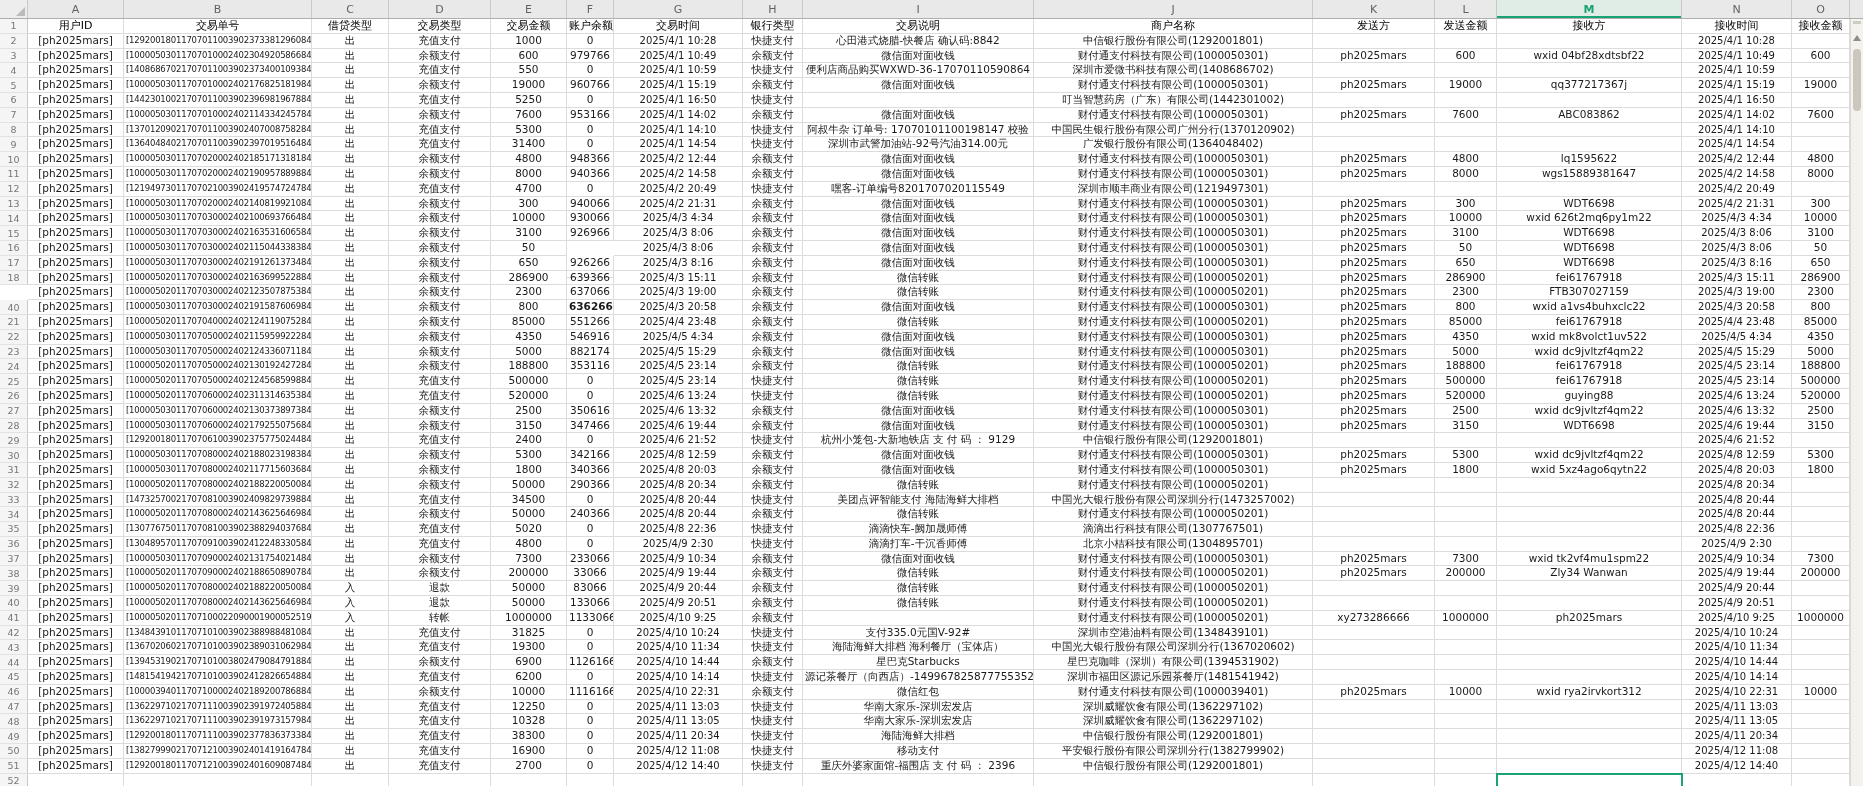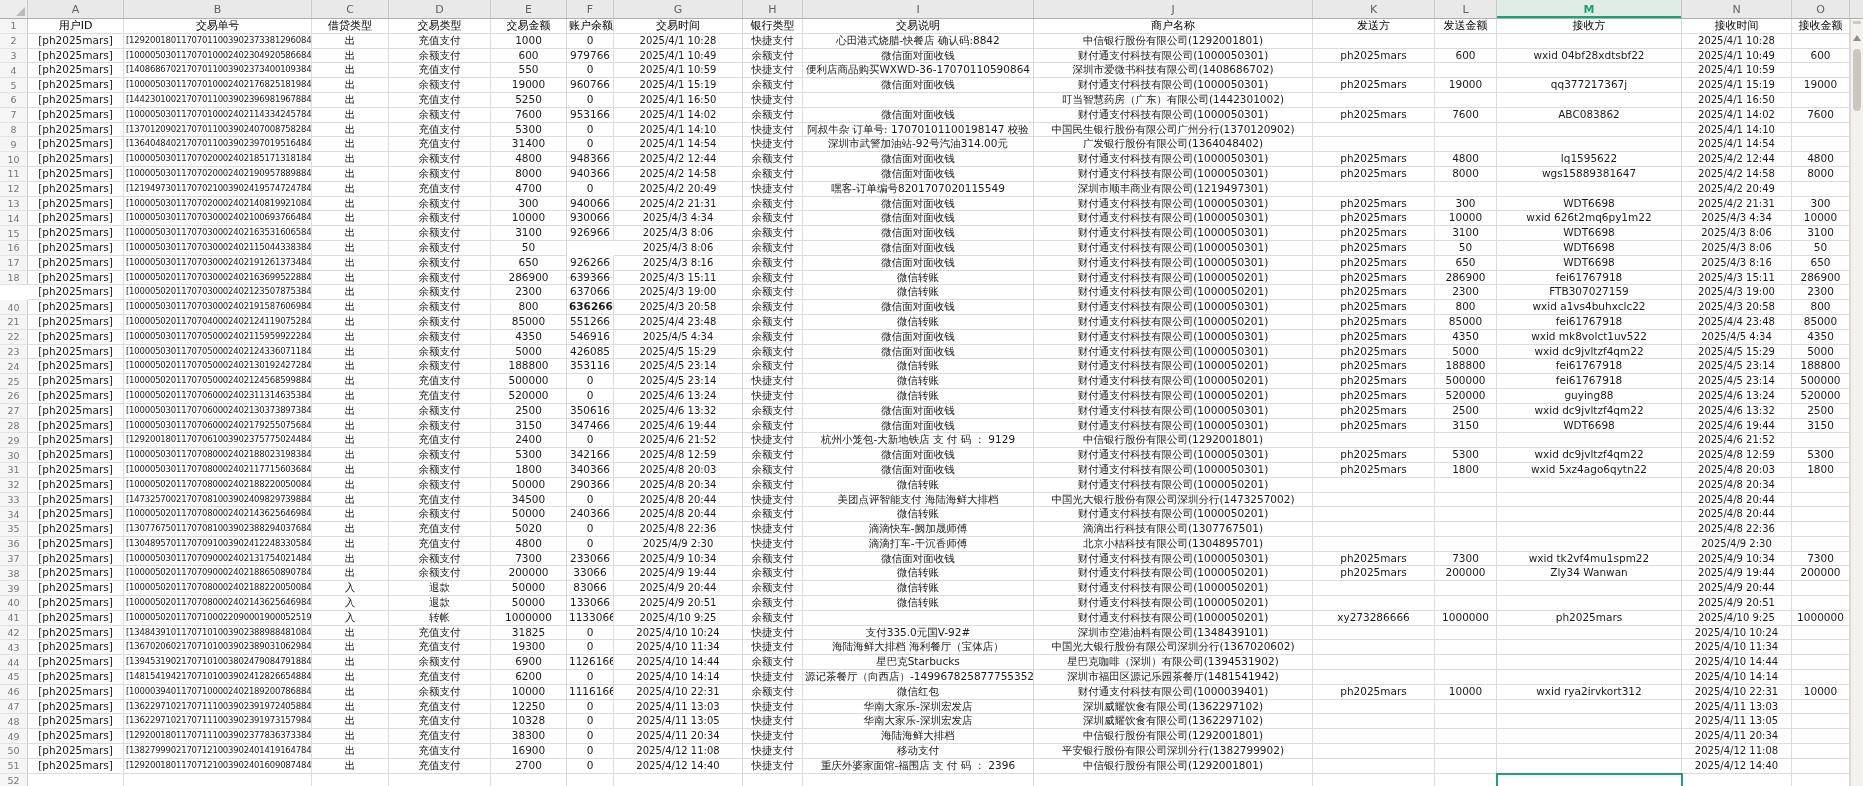--- a/index.html
+++ b/index.html
@@ -456,21 +456,21 @@
         <div class="cell colN" style="width: 110px;">2025/4/5 4:34</div>
         <div class="cell colO" style="width: 58px;">4350</div>
       </div>
       <div class="row">
         <div class="rn" style="width: 28px;">23</div>
         <div class="cell colA" style="width: 96px;">[ph2025mars]</div>
         <div class="cell colB" style="width: 188px;">[100005030117070500024021243360711847]</div>
         <div class="cell colC" style="width: 77px;">出</div>
         <div class="cell colD" style="width: 102px;">余额支付</div>
         <div class="cell colE" style="width: 76px;">5000</div>
-        <div class="cell colF" style="width: 47px;">426085</div>
+        <div class="cell colF" style="width: 47px;">882174</div>
         <div class="cell colG" style="width: 129px;">2025/4/5 15:29</div>
         <div class="cell colH" style="width: 60px;">余额支付</div>
         <div class="cell colI" style="width: 231px;">微信面对面收钱</div>
         <div class="cell colJ" style="width: 279px;">财付通支付科技有限公司(1000050301)</div>
         <div class="cell colK" style="width: 122px;">ph2025mars</div>
         <div class="cell colL" style="width: 62px;">5000</div>
         <div class="cell colM" style="width: 185px;">wxid dc9jvltzf4qm22</div>
         <div class="cell colN" style="width: 110px;">2025/4/5 15:29</div>
         <div class="cell colO" style="width: 58px;">5000</div>
       </div>

